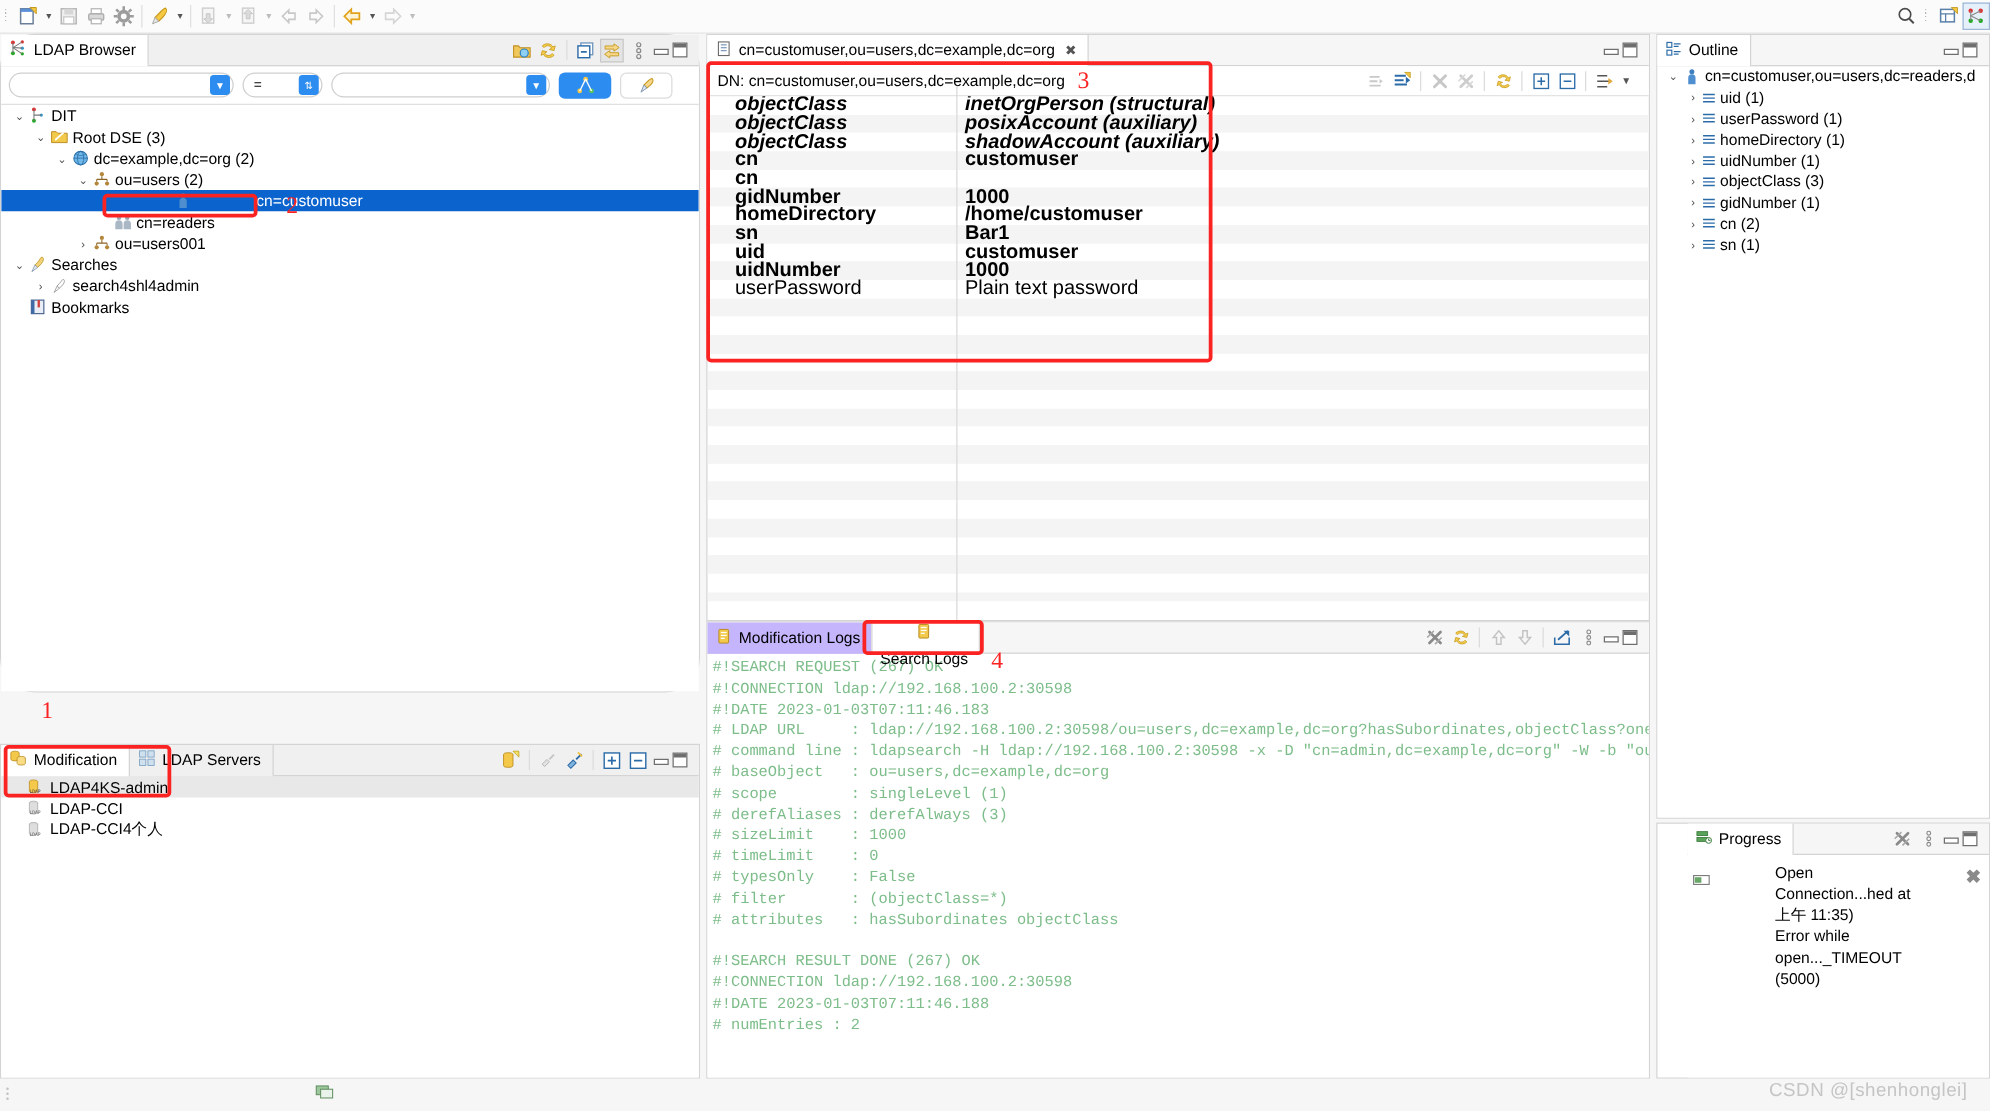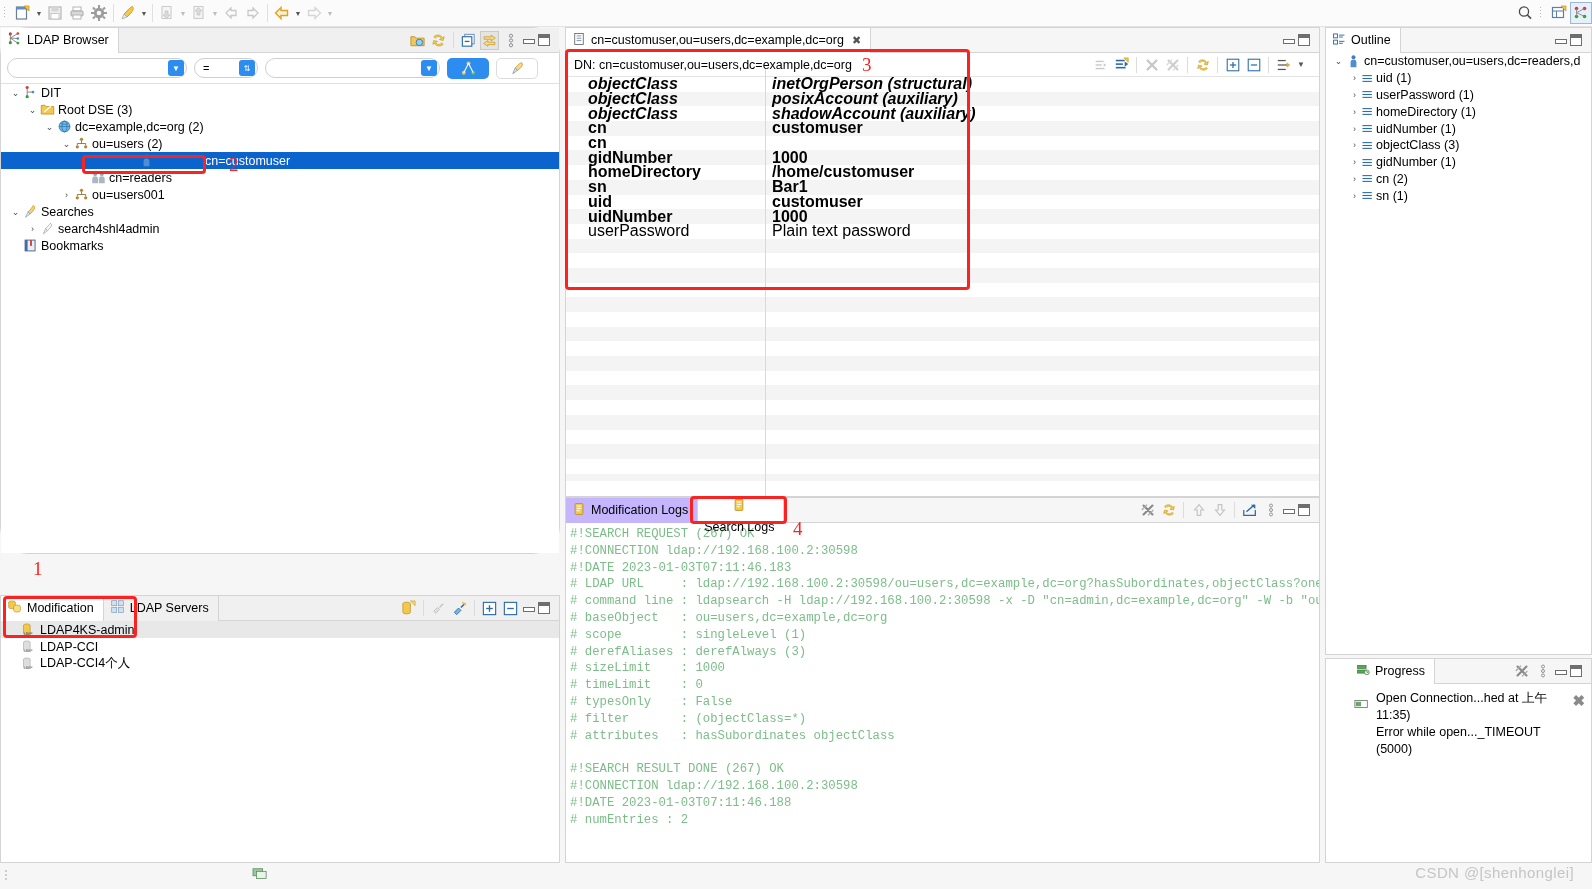--- a/index.html
+++ b/index.html
@@ -1002,21 +1002,21 @@
               <circle cx="5" cy="14" r="1.7" fill="none" stroke="#888"></circle>
             </svg>
         </div>
         <div class="minmax">
           <div class="gl-min"></div>
           <div class="gl-max"></div>
         </div>
       </div>
     </div>
     <div id="progressList" style="background:#fff;height:calc(100% - 25px);padding-top:4px;">
-        <div style="display: flex; align-items: flex-start; padding: 2px 2px 0px 4px;">
+        <div style="display: flex; align-items: flex-start; padding: 2px 2px 0px 4px; gap: 44px;">
           <span style="width: 20px; padding-top: 8px; flex: 0 0 auto;"><svg width="16" height="12" viewBox="0 0 18 12">
               <rect x="1" y="2" width="14" height="8" fill="#fff" stroke="#7a7a7a" stroke-width="1"></rect>
               <rect x="2" y="3.5" width="6" height="5" fill="#6aa86a"></rect>
             </svg></span>
           <div style="flex: 1 1 0%;">
             <div class="prow">Open Connection...hed at 上午 11:35)</div>
             <div class="prow">Error while open..._TIMEOUT (5000)</div>
           </div>
           <span style="color: rgb(138, 138, 138); font-size: 15px; font-weight: bold; padding: 2px 4px 0px 0px;">✖</span>
         </div>

